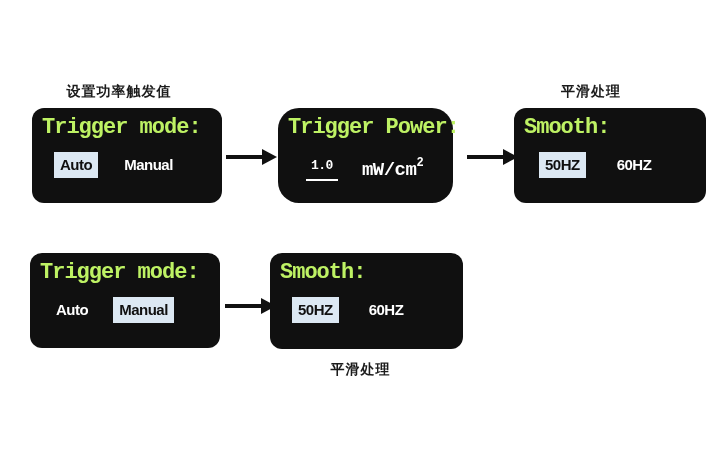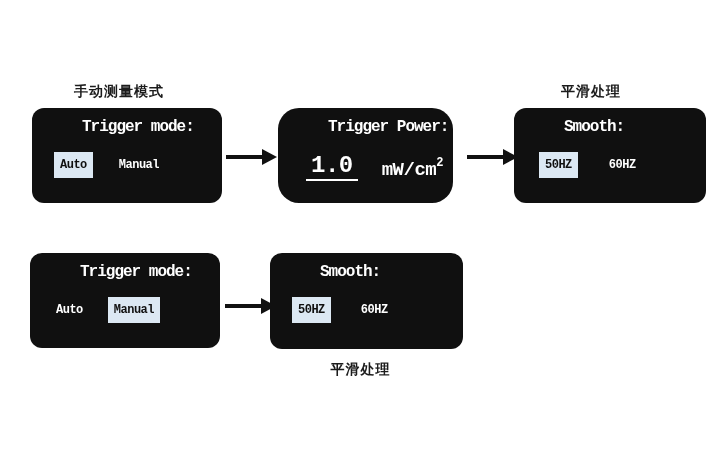--- a/index.html
+++ b/index.html
@@ -24,50 +24,49 @@
   }
   .screen {
     position: absolute;
     background: #101010;
     border-radius: 12px;
     padding: 8px 10px;
   }
   .scr-title {
     font-family: "Liberation Mono", "DejaVu Sans Mono", monospace;
     font-weight: 700;
-    font-size: 16px;
+    font-size: 22px;
     line-height: 23px;
     letter-spacing: -1px;
-    color: #ffffff;
+    color: #bef264;
     white-space: nowrap;
-    margin-left: 40px;
   }
   .opt-row {
     display: flex;
     align-items: center;
     margin-top: 13px;
   }
   .opt {
-    font-family: Liberation Mono, monospace;
+    font-family: Liberation Sans, sans-serif;
     font-weight: 700;
-    font-size: 12px;
+    font-size: 15px;
     line-height: 22px;
     letter-spacing: -0.5px;
     color: #ffffff;
     white-space: nowrap;
     padding: 2px 6px;
   }
   .opt.selected {
     background: #dce8f3;
     color: #101010;
   }
   .power-value {
     font-family: "Liberation Mono", "DejaVu Sans Mono", monospace;
     font-weight: 700;
-    font-size: 24px;
+    font-size: 13px;
     line-height: 22px;
     letter-spacing: -0.5px;
     color: #ffffff;
     border-bottom: 2px solid #ffffff;
     padding: 0 5px 2px 5px;
     white-space: nowrap;
   }
   .power-unit {
     font-family: "Liberation Mono", "DejaVu Sans Mono", monospace;
     font-weight: 700;
@@ -102,21 +101,21 @@
     border-top: 8px solid transparent;
     border-bottom: 8px solid transparent;
     border-left: 15px solid #111111;
   }
 </style>
 </head>
 <body>
 
 <div class="canvas">
 
-  <div class="caption" style="left:32px; top:83px; width:190px; transform:translateX(-8px);">手动测量模式</div>
+  <div class="caption" style="left:32px; top:83px; width:190px; transform:translateX(-8px);">设置功率触发值</div>
   <div class="caption" style="left:514px; top:83px; width:192px; transform:translateX(-19px);">平滑处理</div>
 
   <div class="screen" style="left:32px; top:108px; width:190px; height:95px;">
     <div class="scr-title">Trigger mode:</div>
     <div class="opt-row" style="padding-left:12px;">
       <span class="opt selected">Auto</span>
       <span class="opt" style="margin-left:20px;">Manual</span>
     </div>
   </div>
 

